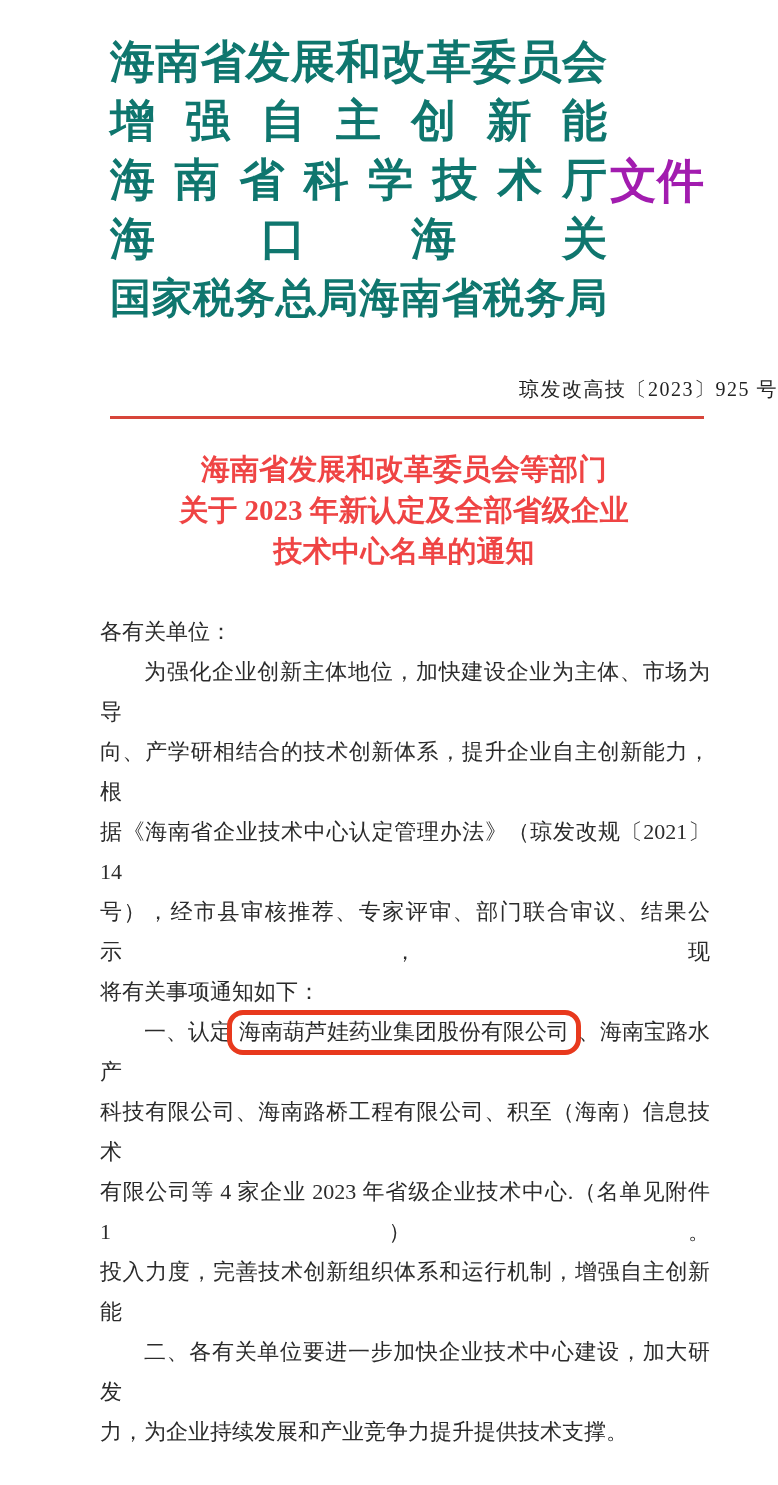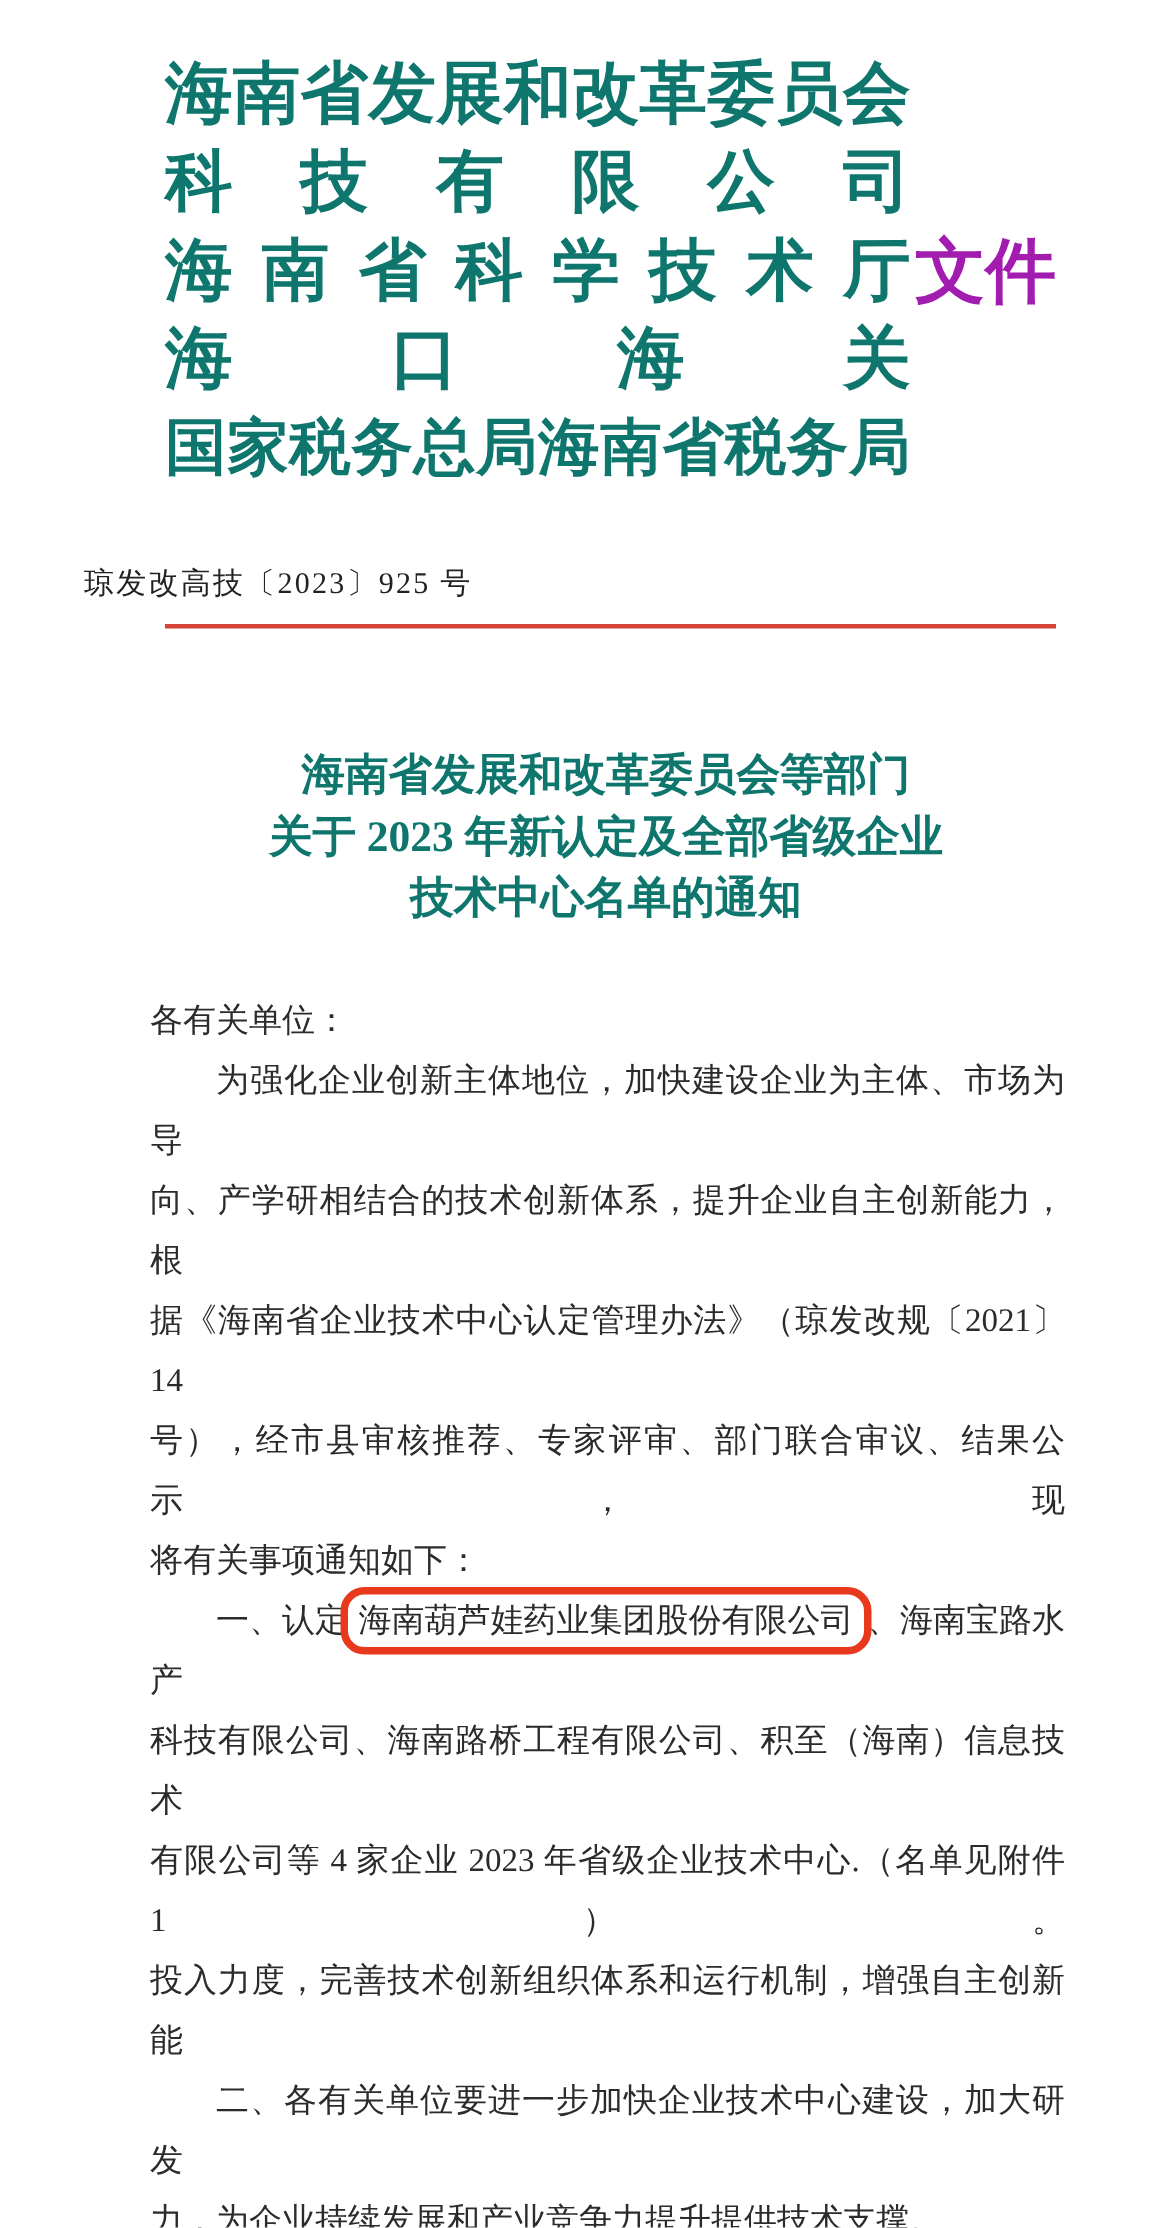--- a/index.html
+++ b/index.html
@@ -38,43 +38,43 @@
     color: #a21caf;
     font-weight: 700;
     font-size: 47px;
     white-space: nowrap;
   }
 
   
   .doc-number {
     margin-top: 48px;
     padding-left: 56px;
-    text-align: left;
+    text-align: right;
     font-size: 20px;
     letter-spacing: 1.5px;
     color: #222222;
     line-height: 26px;
   }
 
   
   .red-rule {
     margin: 14px 0 0 110px;
     width: 594px; height: 3px;
     background: #d7453a;
   }
 
   
   .doc-title {
-    margin-top: 78px;
+    margin-top: 30px;
     padding-left: 30px;
     text-align: center;
     font-size: 29px;
     font-weight: 700;
     line-height: 41px;
-    color: #0f766e;
+    color: #ef4444;
   }
 
   
   .body-text {
     margin: 40px 68px 0 100px;
     font-size: 22px;
     line-height: 40px;
     color: #2b2b2b;
   }
   .para { margin: 0; }
@@ -92,21 +92,21 @@
   }
 </style>
 </head>
 <body>
 
 <div class="page">
 
   <header class="red-header">
     <div class="agencies">
       <div class="agency">海南省发展和改革委员会</div>
-      <div class="agency">科技有限公司</div>
+      <div class="agency">增强自主创新能</div>
       <div class="agency">海南省科学技术厅</div>
       <div class="agency">海口海关</div>
       <div class="agency narrow">国家税务总局海南省税务局</div>
     </div>
     <div class="wenjian">文件</div>
   </header>
 
   <div class="doc-number">琼发改高技〔2023〕925 号</div>
 
   <div class="red-rule"></div>

